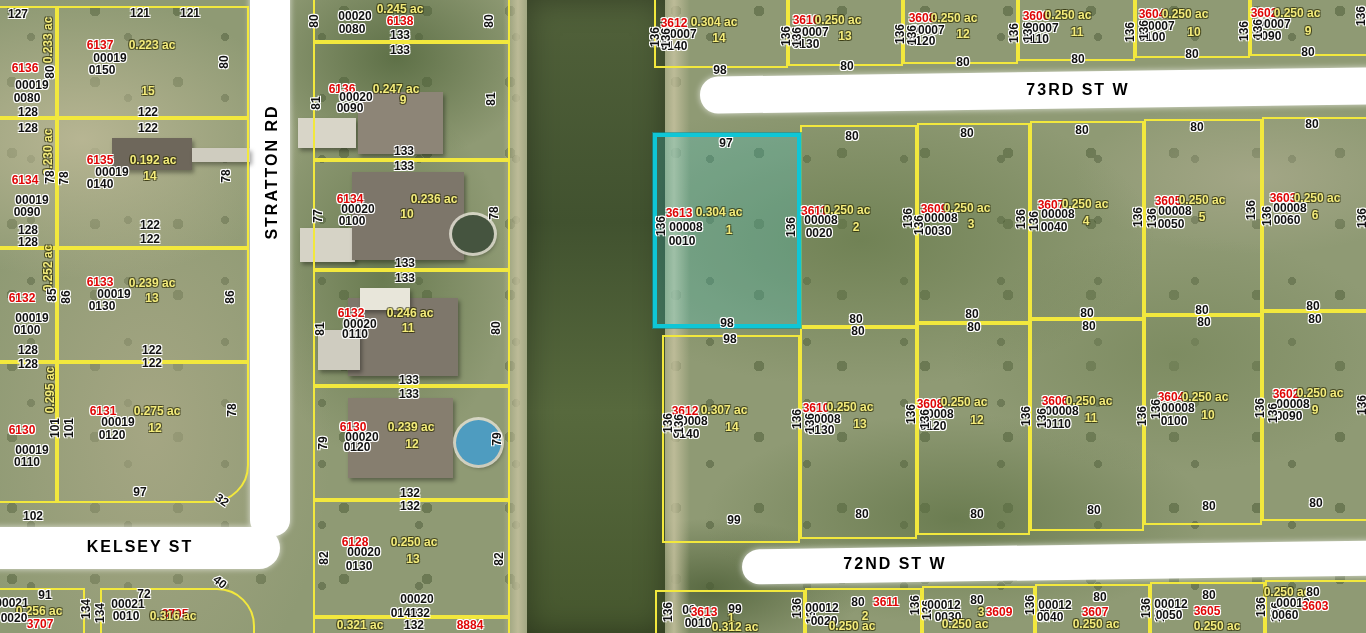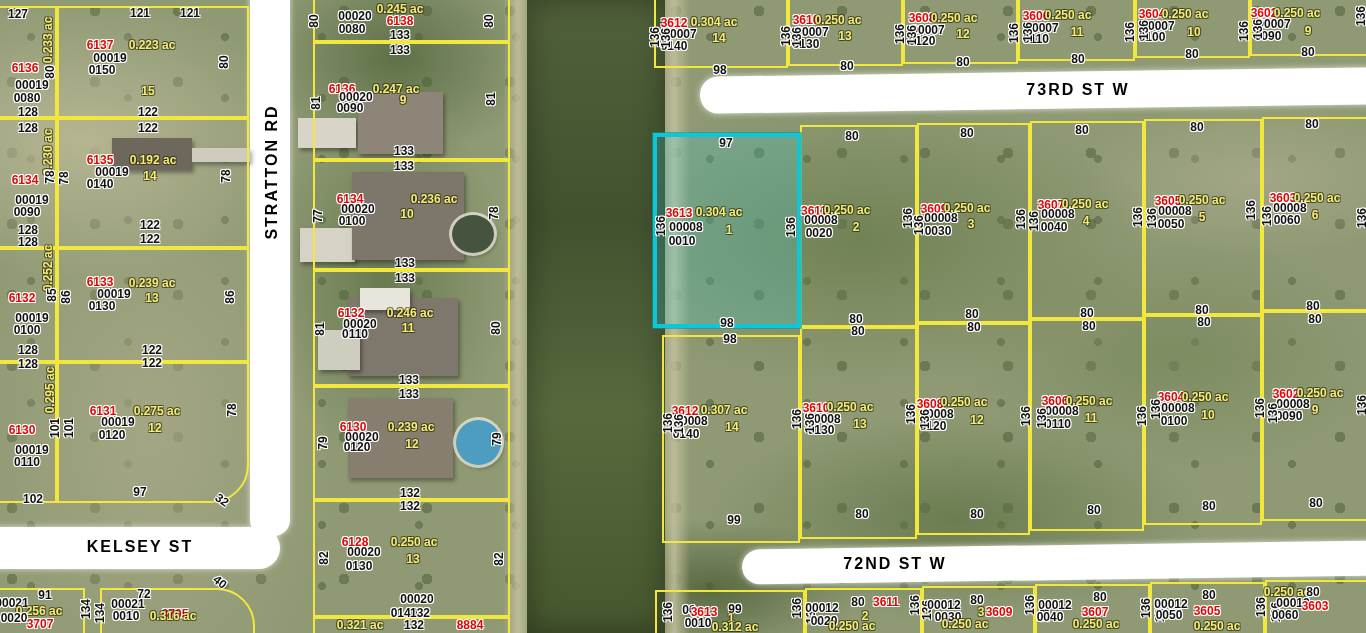--- a/index.html
+++ b/index.html
@@ -119,21 +119,21 @@
     <span class="lb k-blk" style="left: 32px; top: 318px;">00019</span>
     <span class="lb k-blk" style="left: 27px; top: 330px;">0100</span>
     <span class="lb k-blk" style="left: 28px; top: 350px;">128</span>
     <span class="lb k-blk" style="left: 28px; top: 364px;">128</span>
     <span class="lb k-yel" style="left: 48px; top: 268px; transform: translate(-50%, -50%) rotate(-90deg);">0.252 ac</span>
     <span class="lb k-blk" style="left: 52px; top: 295px; transform: translate(-50%, -50%) rotate(-90deg);">85</span>
     <span class="lb k-blk" style="left: 66px; top: 297px; transform: translate(-50%, -50%) rotate(-90deg);">86</span>
     <span class="lb k-id" style="left: 22px; top: 430px;">6130</span>
     <span class="lb k-blk" style="left: 32px; top: 450px;">00019</span>
     <span class="lb k-blk" style="left: 27px; top: 462px;">0110</span>
-    <span class="lb k-blk" style="left: 33px; top: 499px;">102</span>
+    <span class="lb k-blk" style="left: 33px; top: 516px;">102</span>
     <span class="lb k-yel" style="left: 50px; top: 390px; transform: translate(-50%, -50%) rotate(-90deg);">0.295 ac</span>
     <span class="lb k-blk" style="left: 55px; top: 428px; transform: translate(-50%, -50%) rotate(-90deg);">101</span>
     <span class="lb k-blk" style="left: 69px; top: 428px; transform: translate(-50%, -50%) rotate(-90deg);">101</span>
     <span class="lb k-blk" style="left: 140px; top: 13px;">121</span>
     <span class="lb k-blk" style="left: 190px; top: 13px;">121</span>
     <span class="lb k-id" style="left: 100px; top: 45px;">6137</span>
     <span class="lb k-yel" style="left: 152px; top: 45px;">0.223 ac</span>
     <span class="lb k-blk" style="left: 110px; top: 58px;">00019</span>
     <span class="lb k-yel" style="left: 148px; top: 62px; margin-top: 29px;">15</span>
     <span class="lb k-blk" style="left: 102px; top: 70px;">0150</span>

